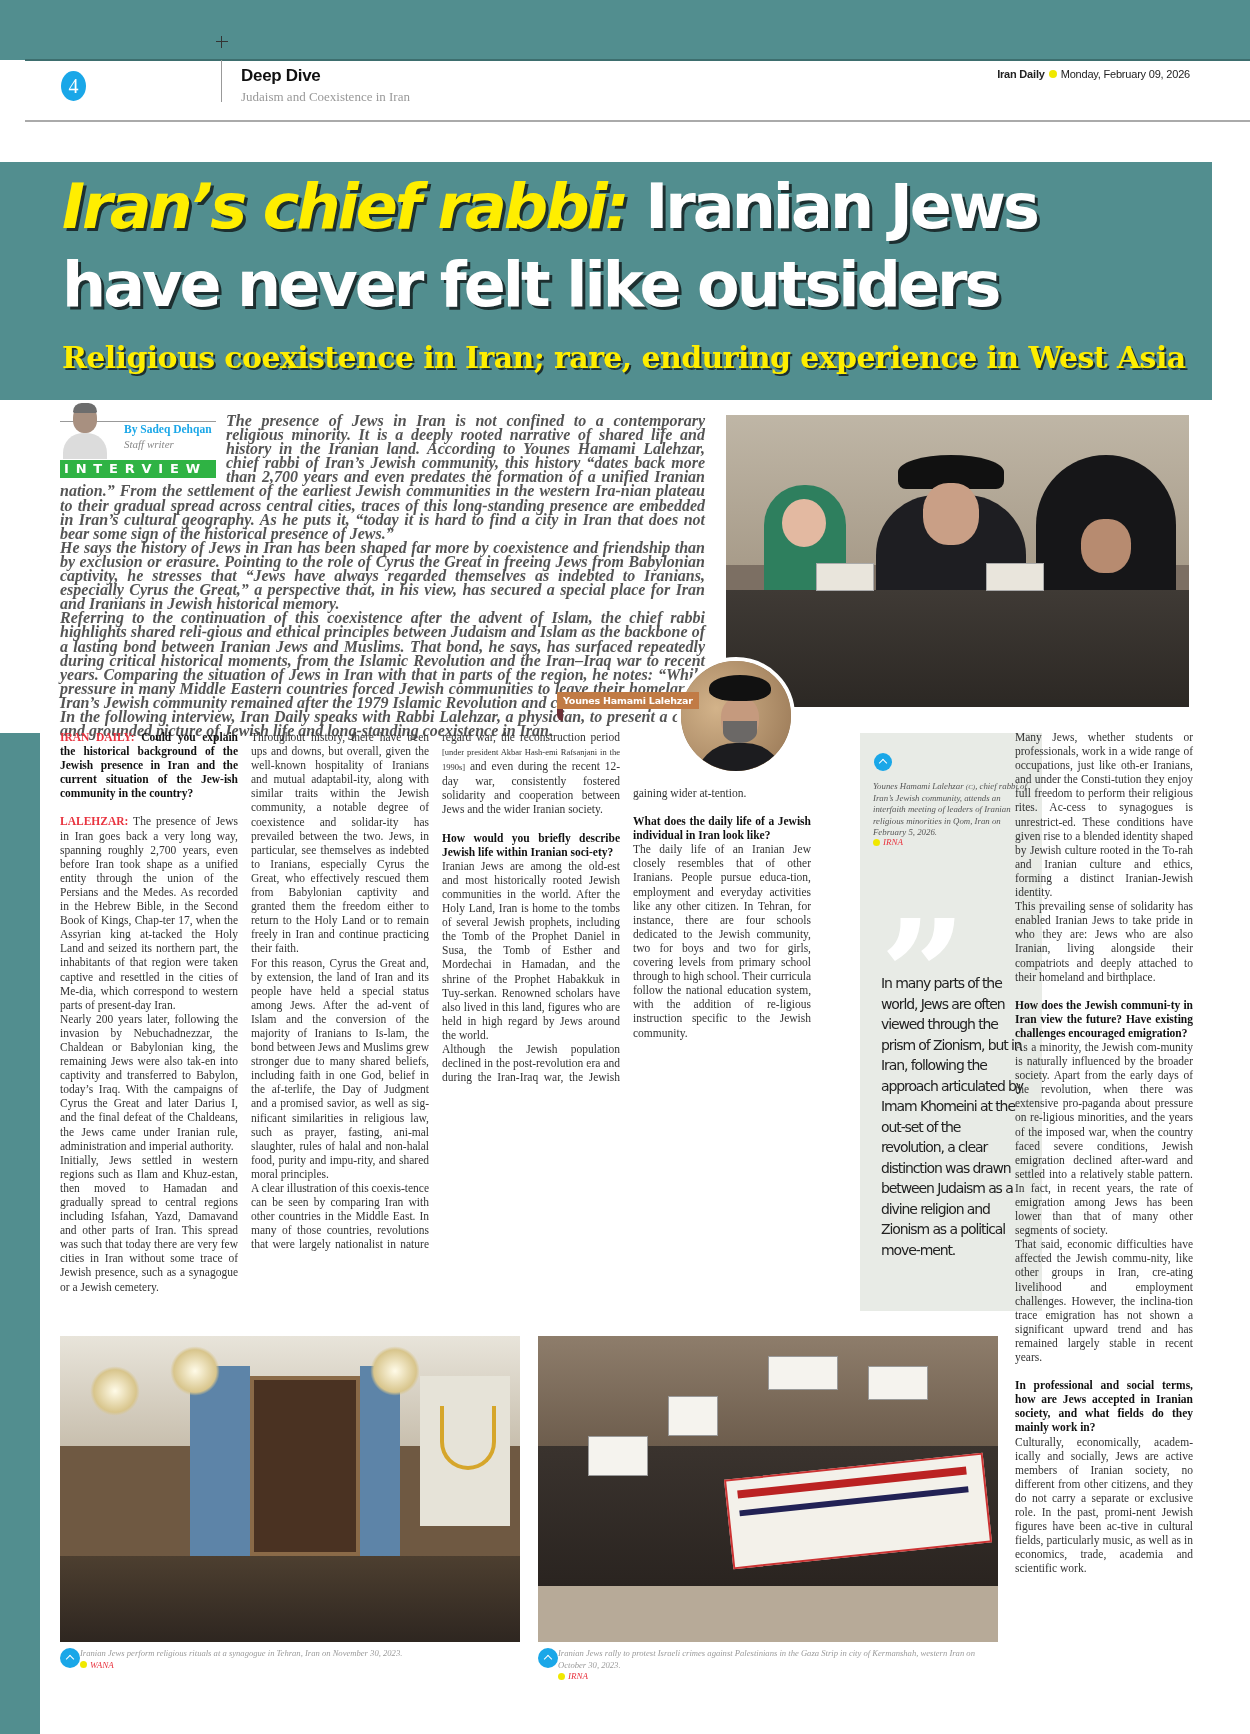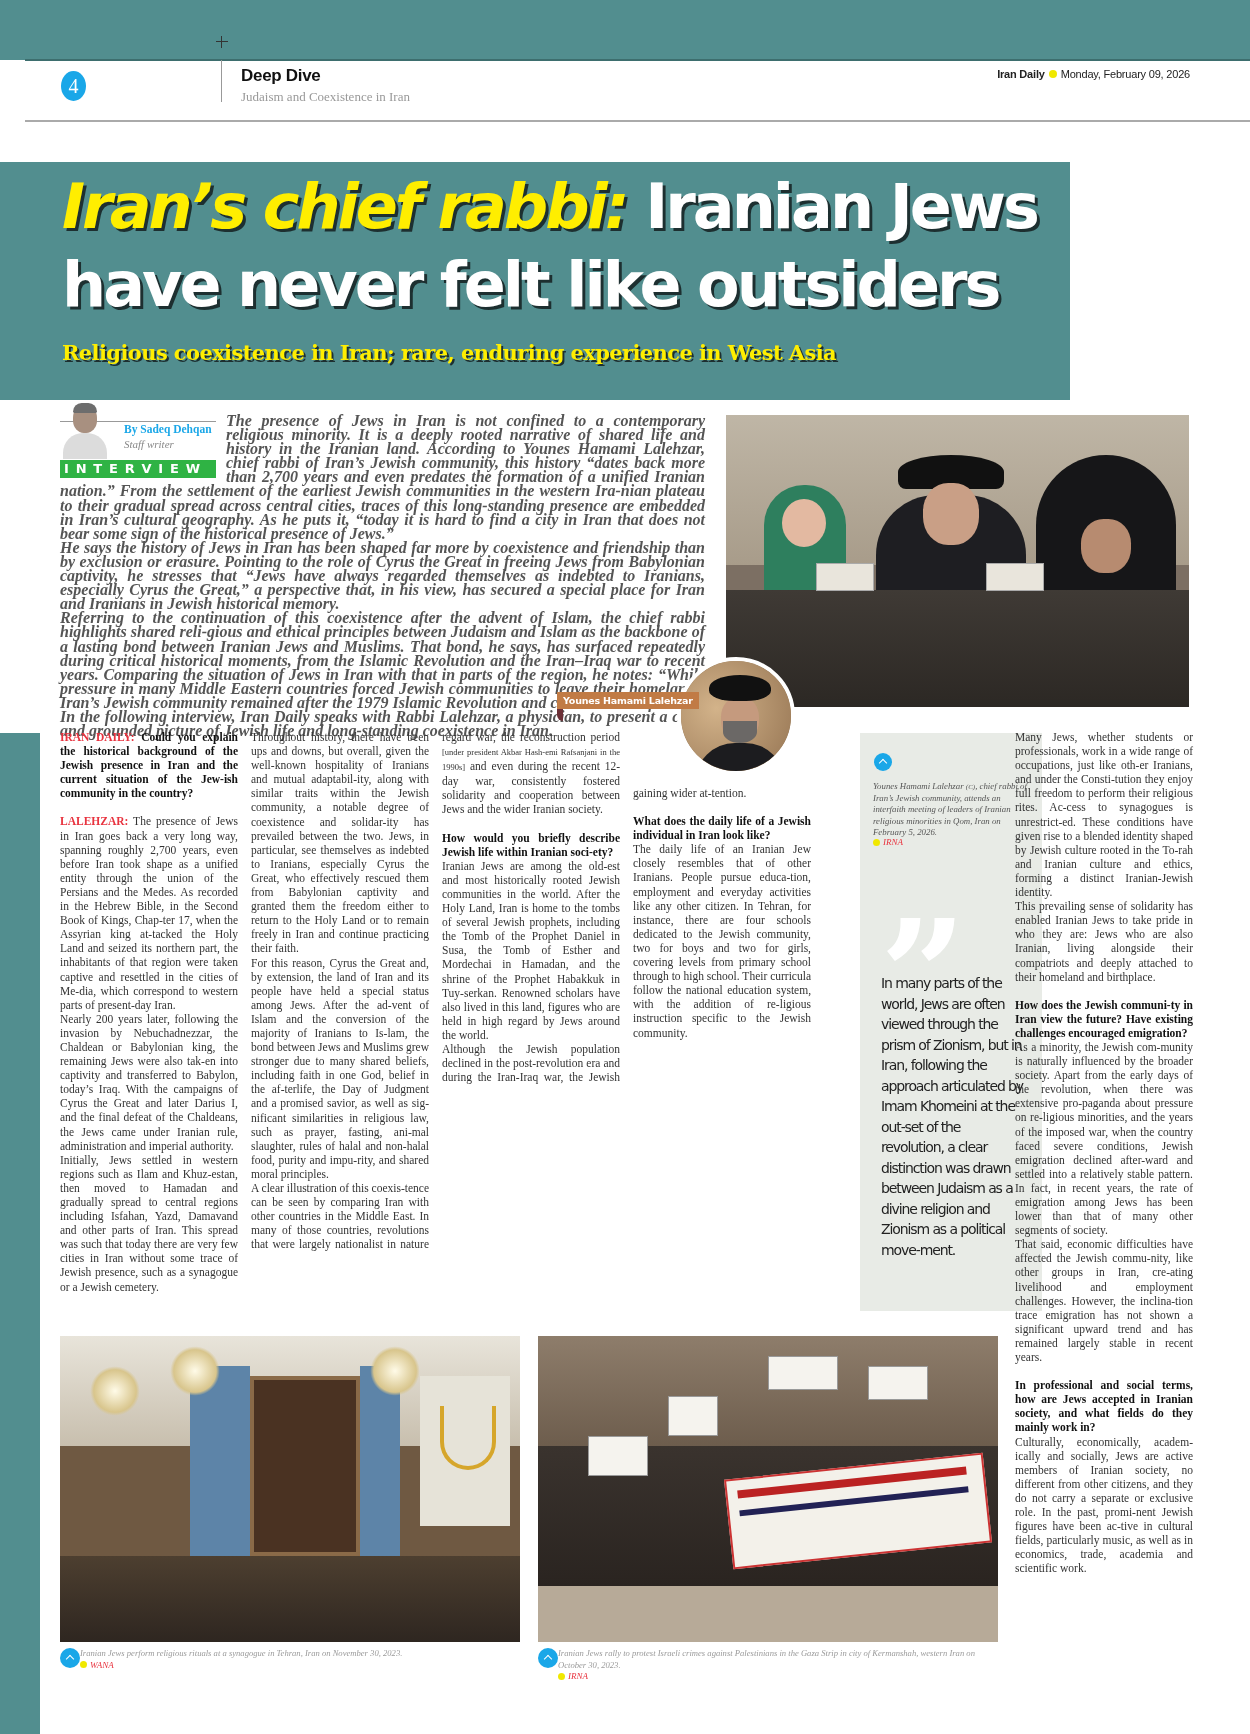--- a/index.html
+++ b/index.html
@@ -15,25 +15,25 @@
   .page-num { position: absolute; left: 61px; top: 71px; width: 25px; height: 30px; border-radius: 50%; background: #1aa7e8; color: #fff;
     font-family: "Liberation Serif", serif; font-size: 20px; text-align: center; line-height: 30px; }
   .header-divider { position: absolute; left: 221px; top: 60px; width: 1px; height: 42px; background: #999; }
   .section-title { position: absolute; left: 241px; top: 66px; font-family: "Liberation Sans", sans-serif; font-weight: bold; font-size: 17px; color: #111; letter-spacing: -0.3px; }
   .section-sub { position: absolute; left: 241px; top: 89px; font-family: "Liberation Serif", serif; font-size: 13px; color: #999; }
   .masthead { position: absolute; right: 60px; top: 68px; font-family: "Liberation Sans", sans-serif; font-size: 11px; color: #222; display: flex; align-items: center; gap: 4px; letter-spacing: -0.2px; }
   .masthead .paper { font-weight: bold; }
   .masthead .dot { width: 8px; height: 8px; border-radius: 50%; background: #f0e800; display: inline-block; }
   .header-line-bottom { position: absolute; left: 25px; top: 120px; width: 1225px; height: 2px; background: #aaa; }
 
-  .hero { position: absolute; left: 0; top: 162px; width: 1070px; height: 238px; background: #528e8f; }
+  .hero { position: absolute; left: 0; top: 162px; width: 1212px; height: 238px; background: #528e8f; }
   .headline { position: absolute; left: 62px; top: 6px; width: 1150px; font-family: "DejaVu Sans", sans-serif; font-weight: bold; font-size: 62px; line-height: 78px; color: #fff;
     letter-spacing: -3px; text-shadow: 3px 3px 0 #1d2f30; }
   .headline .kicker { color: #ffee00; font-style: italic; }
-  .deck { position: absolute; left: 62px; top: 178px; font-family: "DejaVu Serif", serif; font-weight: bold; font-size: 21px; color: #ffee00; letter-spacing: -0.6px;
+  .deck { position: absolute; left: 62px; top: 178px; font-family: "DejaVu Serif", serif; font-weight: bold; font-size: 30px; color: #ffee00; letter-spacing: -0.6px;
     text-shadow: 2px 2px 0 #1d2f30; }
 
   .byline-box { position: absolute; left: 60px; top: 403px; width: 156px; height: 74px; }
   .author-photo { position: absolute; left: 0; top: 0; width: 50px; height: 56px; }
   .author-photo .head { position: absolute; left: 13px; top: 2px; width: 24px; height: 28px; border-radius: 45%; background: #a89080; }
   .author-photo .hair { position: absolute; left: 13px; top: 0; width: 24px; height: 10px; border-radius: 12px 12px 2px 2px; background: #6d6d6d; }
   .author-photo .body { position: absolute; left: 3px; top: 30px; width: 44px; height: 26px; border-radius: 20px 20px 0 0; background: #dcdcdc; }
   .byline-rule { position: absolute; left: 0; top: 18px; width: 156px; height: 1px; background: #999; }
   .by-name { position: absolute; left: 64px; top: 20px; font-family: "Liberation Serif", serif; font-weight: bold; font-size: 11.5px; color: #1aa7e8; white-space: nowrap; }
   .by-role { position: absolute; left: 64px; top: 35px; font-family: "Liberation Serif", serif; font-style: italic; font-size: 11px; color: #888; }

